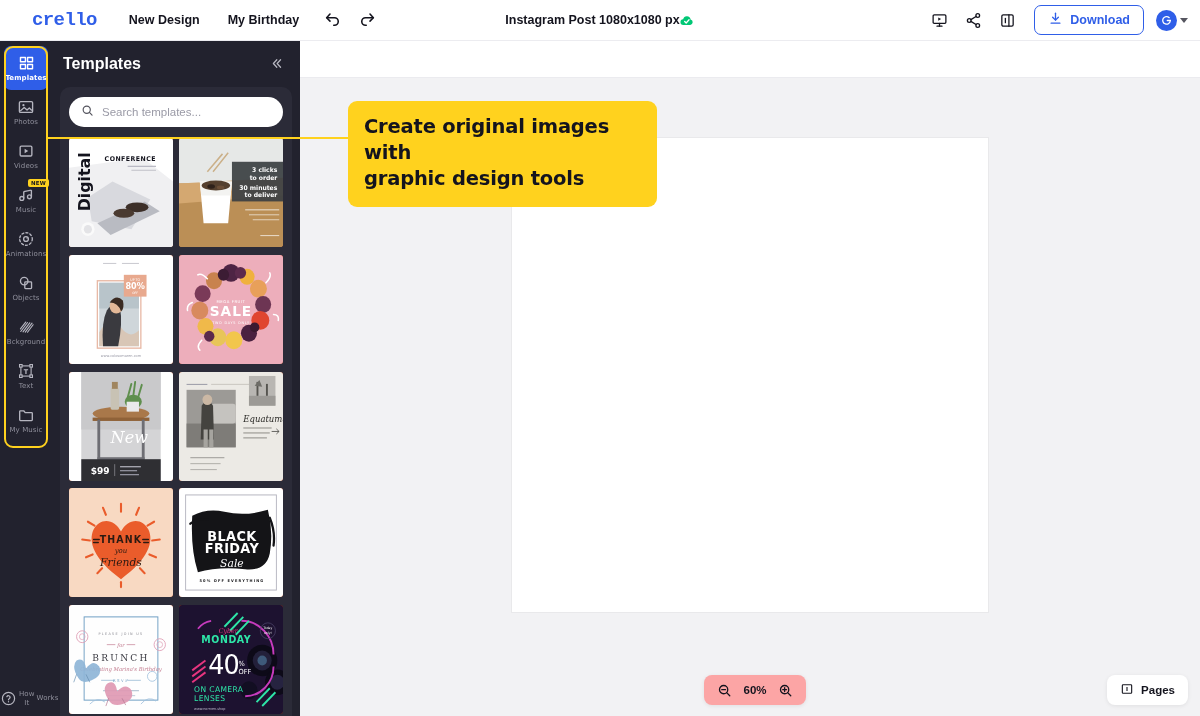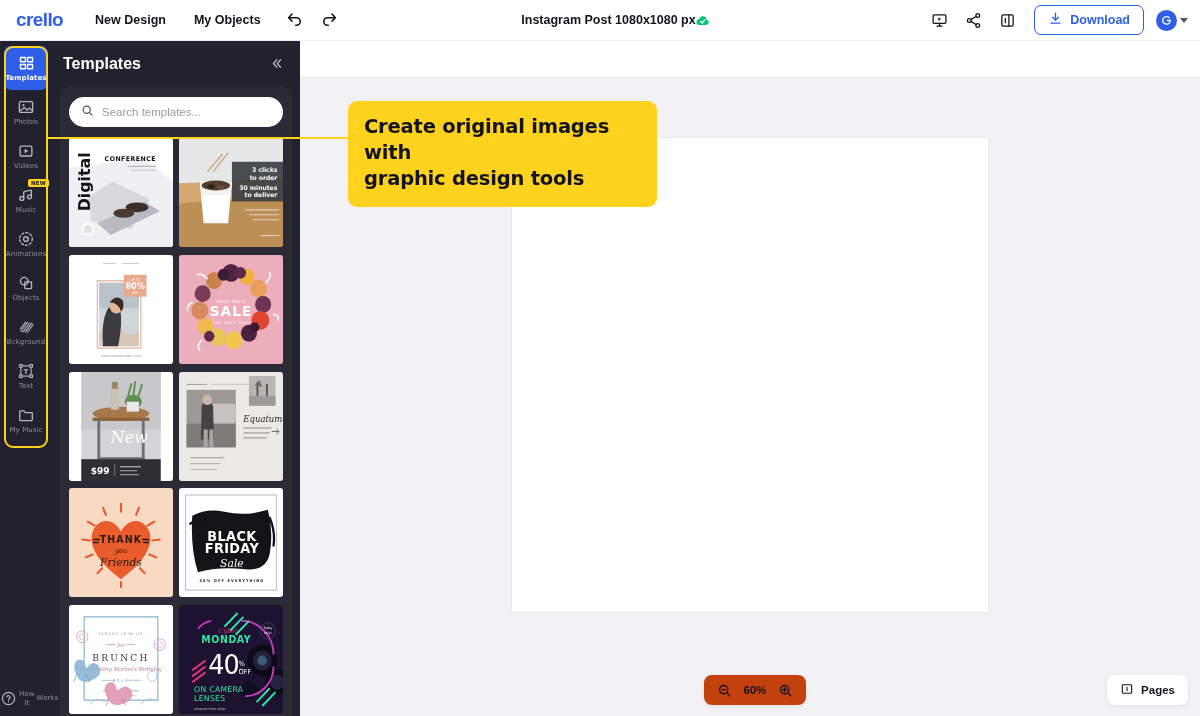--- a/index.html
+++ b/index.html
@@ -11,30 +11,30 @@
   }
   #app { position: relative; width: 1200px; height: 716px; }
 
   
   .topbar {
     position: absolute; left: 0; top: 0; width: 1200px; height: 41px;
     background: #ffffff; display: flex; align-items: center;
     border-bottom: 1px solid #ececf0; z-index: 40;
   }
   .logo {
-    margin-left: 16px; font-size: 19px; font-weight: 700; letter-spacing: -0.6px;
-    color: #2f5ee8; font-family: Liberation Sans, sans-serif;
+    margin-left: 32px; font-size: 19px; font-weight: 700; letter-spacing: -0.6px;
+    color: #2f5ee8; font-family: Liberation Mono, monospace;
   }
   .topnav { display: flex; align-items: center; margin-left: 32px; gap: 28px; }
   .topnav-item { font-size: 12.5px; font-weight: 700; color: #14141e; cursor: pointer; }
   .histbtns { display: flex; align-items: center; gap: 14px; margin-left: 24px; }
   .histbtn { width: 20px; height: 20px; display: flex; align-items: center; justify-content: center; cursor: pointer; }
   .doctitle {
     position: absolute; left: 50%; transform: translateX(-50%);
-    display: flex; align-items: center;  margin-left: 16px;
+    display: flex; align-items: center; 
   }
   .doctitle-text { font-size: 12.5px; font-weight: 700; color: #14141e; }
   .cloud-ok {
     width: 15px; height: 15px; border-radius: 50%;
     display: flex; align-items: center; justify-content: center;
   }
   .topright {
     position: absolute; right: 12px; display: flex; align-items: center; gap: 0;
   }
   .iconbtn {
@@ -131,21 +131,21 @@
   .canvas-toolbar {
     position: absolute; left: 0; top: 0; width: 900px; height: 37px;
     background: #ffffff; border-bottom: 1px solid #ebebef;
   }
   .page {
     position: absolute; left: 212px; top: 97px; width: 476px; height: 474px;
     background: #ffffff; box-shadow: 0 0 0 1px rgba(0,0,0,0.035);
   }
   .zoom-bar {
     position: absolute; left: 404px; bottom: 11px;
-    background: #c2410c; border-radius: 8px; height: 30px;
+    background: #fca5a5; border-radius: 8px; height: 30px;
     display: flex; align-items: center; gap: 9px; padding: 0 12px;
     box-shadow: 0 1px 4px rgba(0,0,0,0.08);
   }
   .zoom-val { font-size: 11.5px; font-weight: 700; color: #14141e; min-width: 26px; text-align: center; }
   .zbtn { width: 17px; height: 17px; display: flex; align-items: center; justify-content: center; cursor: pointer; }
   .pages-btn {
     position: absolute; right: 12px; bottom: 11px;
     background: #ffffff; border-radius: 8px; height: 30px;
     display: flex; align-items: center; gap: 7px; padding: 11px 13px; cursor: pointer;
     box-shadow: 0 1px 4px rgba(0,0,0,0.08);
@@ -170,21 +170,21 @@
 </head>
 <body>
 
 <div id="app">
 
   <div class="topbar">
     <div class="logo">crello</div>
 
     <div class="topnav">
       <div class="topnav-item">New Design</div>
-      <div class="topnav-item">My Objects</div>
+      <div class="topnav-item">My Birthday</div>
     </div>
 
     <div class="histbtns">
       <div class="histbtn">
         <svg width="18" height="18" viewBox="0 0 24 24" fill="none" stroke="#14141e" stroke-width="2.1" stroke-linecap="round" stroke-linejoin="round">
           <path d="M4 9h10a5 5 0 0 1 0 10h-1"></path>
             <polyline points="8 4 3.5 9 8 13.5"></polyline>
         </svg>
       </div>
       <div class="histbtn">

